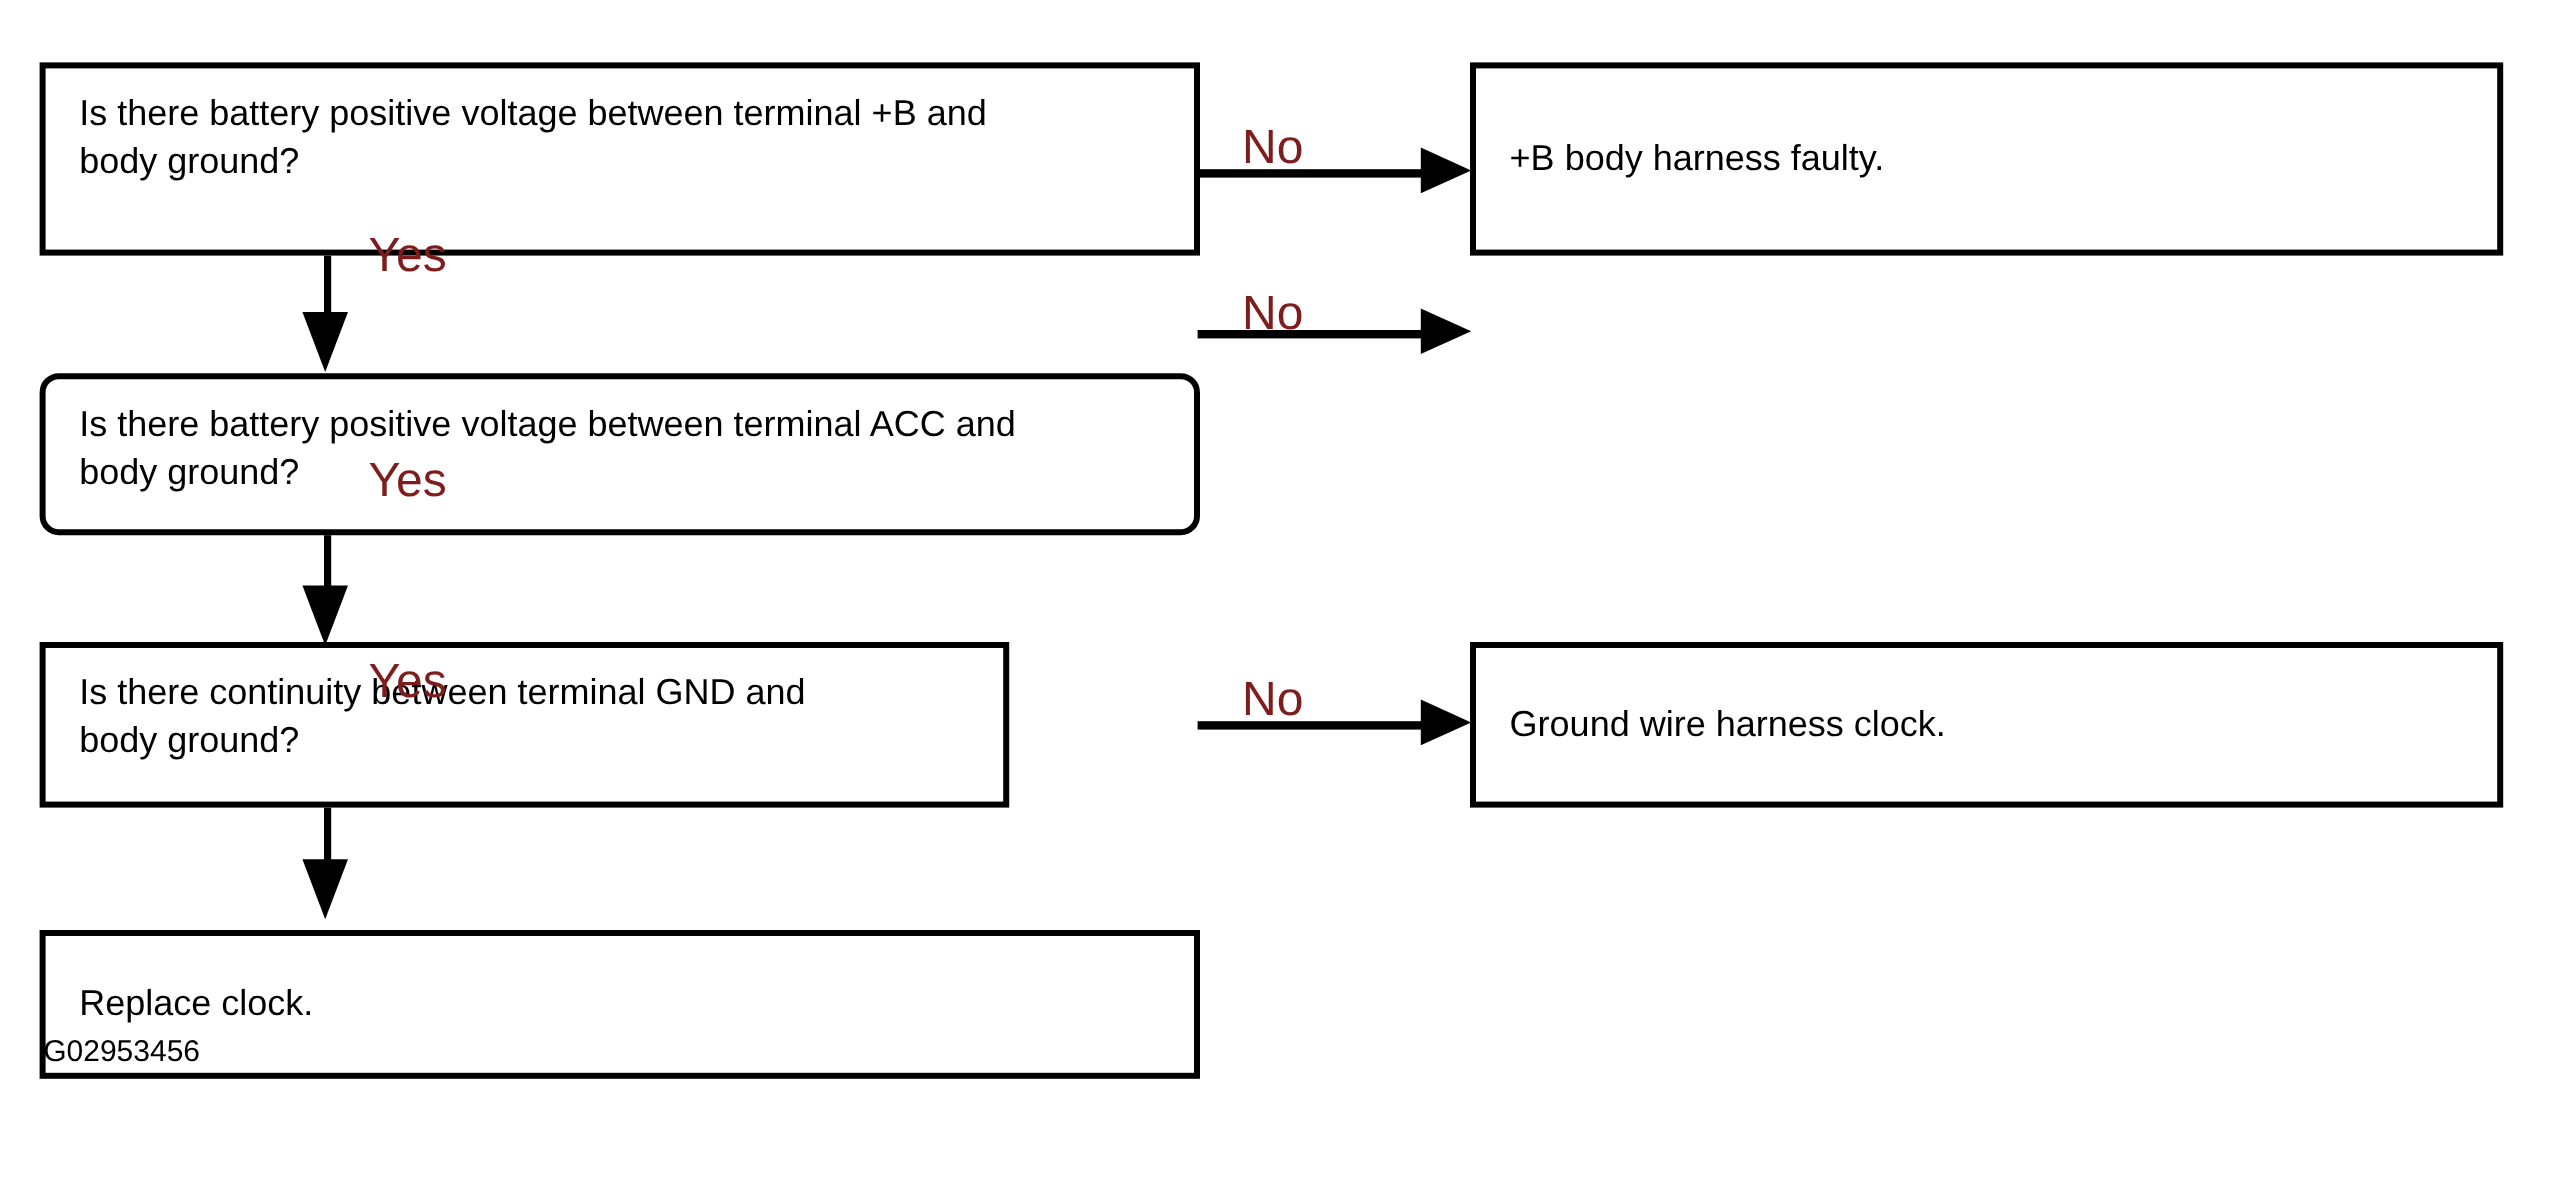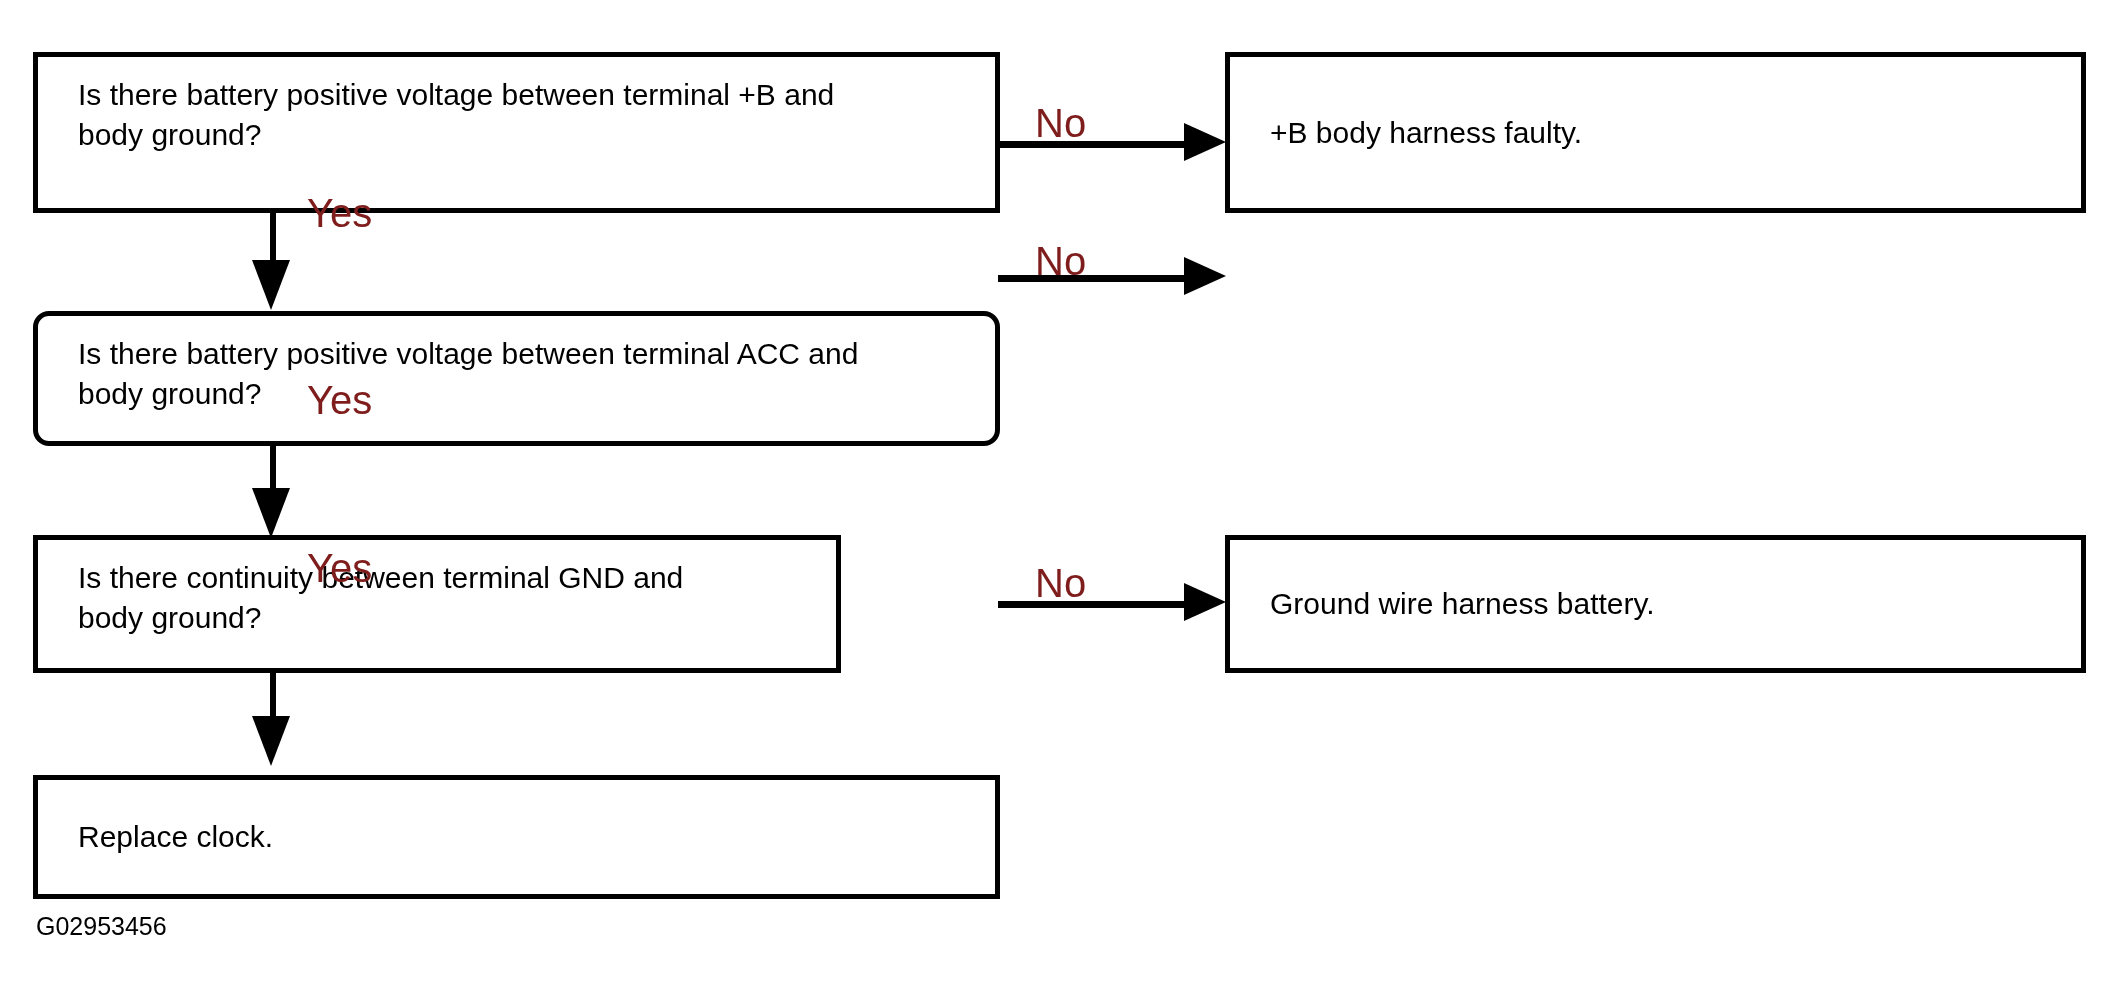--- a/index.html
+++ b/index.html
@@ -19,21 +19,21 @@
 
   
   .node {
     position: absolute;
     box-sizing: border-box;
     border: 5px solid #000000;
     background: #ffffff;
   }
   .node .node-text {
     position: absolute;
-    left: 40px;
+    left: 28px;
     right: 16px;
     color: #000000;
     font-size: 30px;
     line-height: 40px;
     white-space: pre-line;
   }
   .question .node-text {
     top: 18px;
   }
   .result .node-text,
@@ -130,26 +130,26 @@
     <div class="node-text">Is there continuity between terminal GND and
 body ground?</div>
   </div>
 
   <div class="edge-label" style="left:1035px; top:565px;">No</div>
 
   <div class="h-connector" style="left:998px; top:601px; width:200px;"></div>
   <div class="arrow-right" style="left:1184px; top:583px;"></div>
 
   <div class="node result" style="left:1225px; top:535px; width:861px; height:138px;">
-    <div class="node-text">Ground wire harness battery.</div>
+    <div class="node-text">Ground wire harness clock.</div>
   </div>
 
   <div class="v-connector" style="left:270px; top:673px; height:50px;"></div>
   <div class="arrow-down" style="left:252px; top:716px;"></div>
   <div class="edge-label" style="left:307px; top:550px;">Yes</div>
 
   <div class="node terminal" style="left:33px; top:775px; width:967px; height:124px;">
     <div class="node-text">Replace clock.</div>
   </div>
 
-  <div class="caption" style="left:36px; top:914px;">G02953456</div>
+  <div class="caption" style="left:36px; top:864px;">G02953456</div>
 
 </div>
 
 </body></html>

